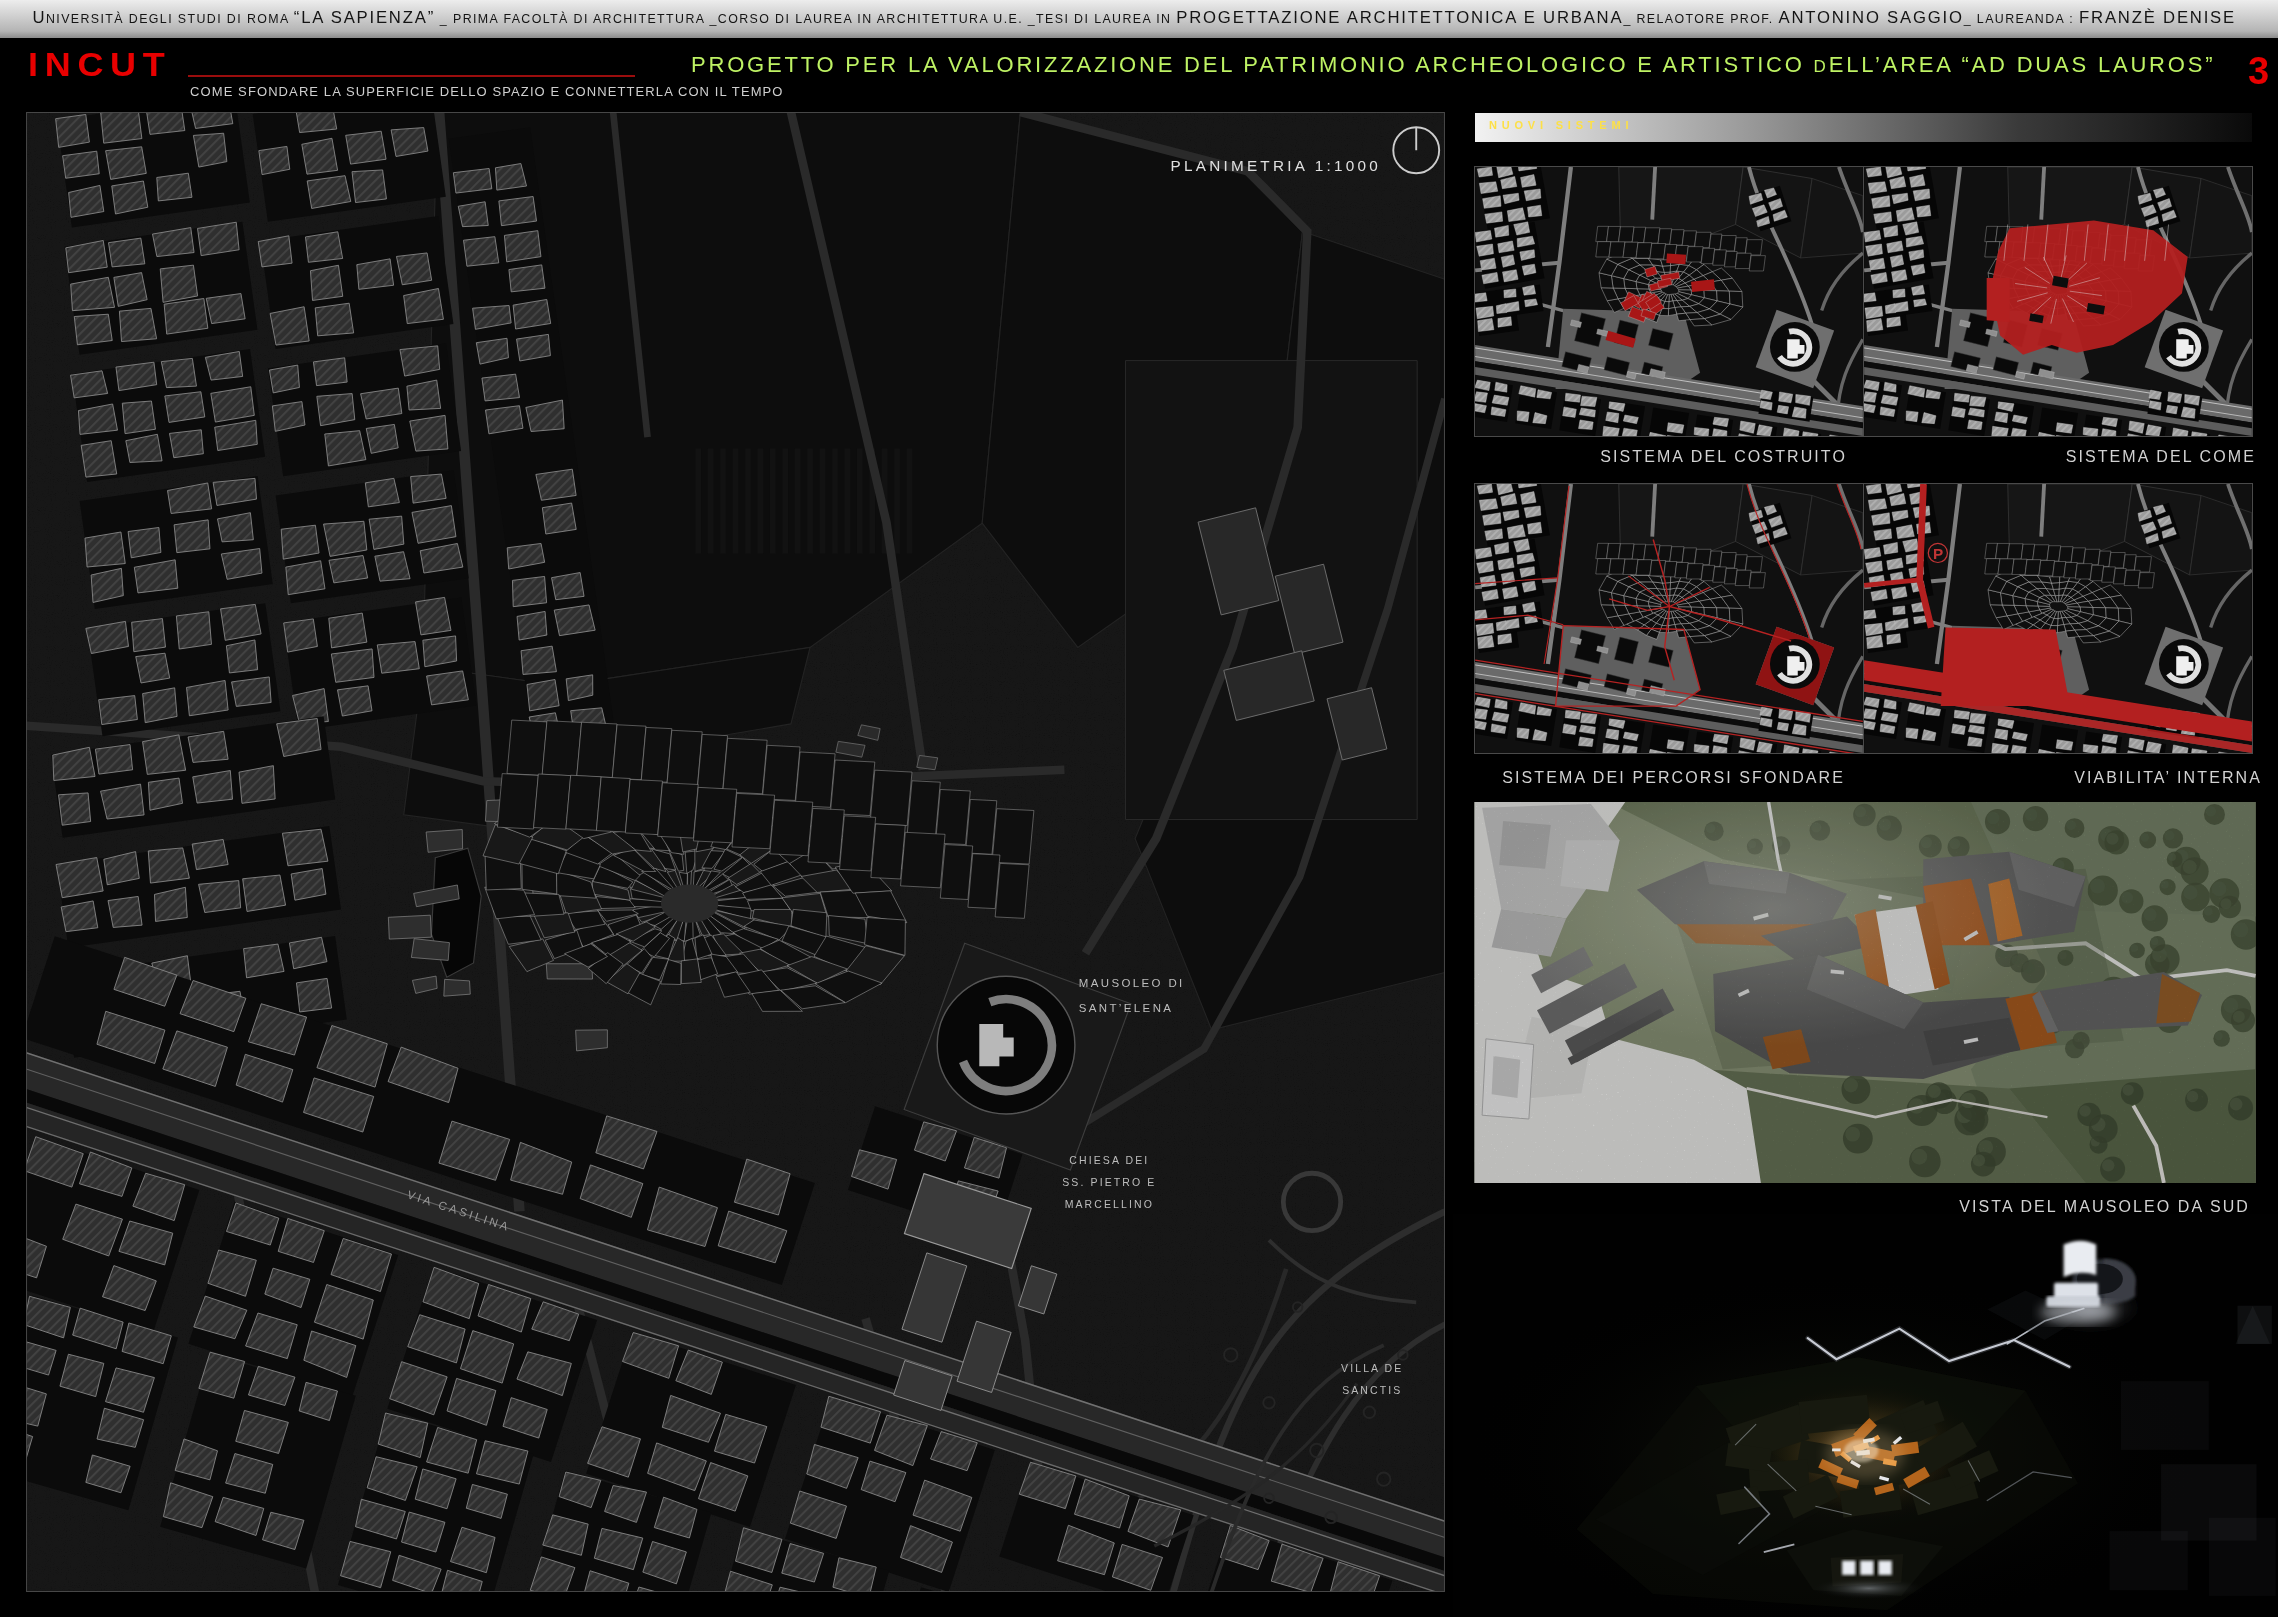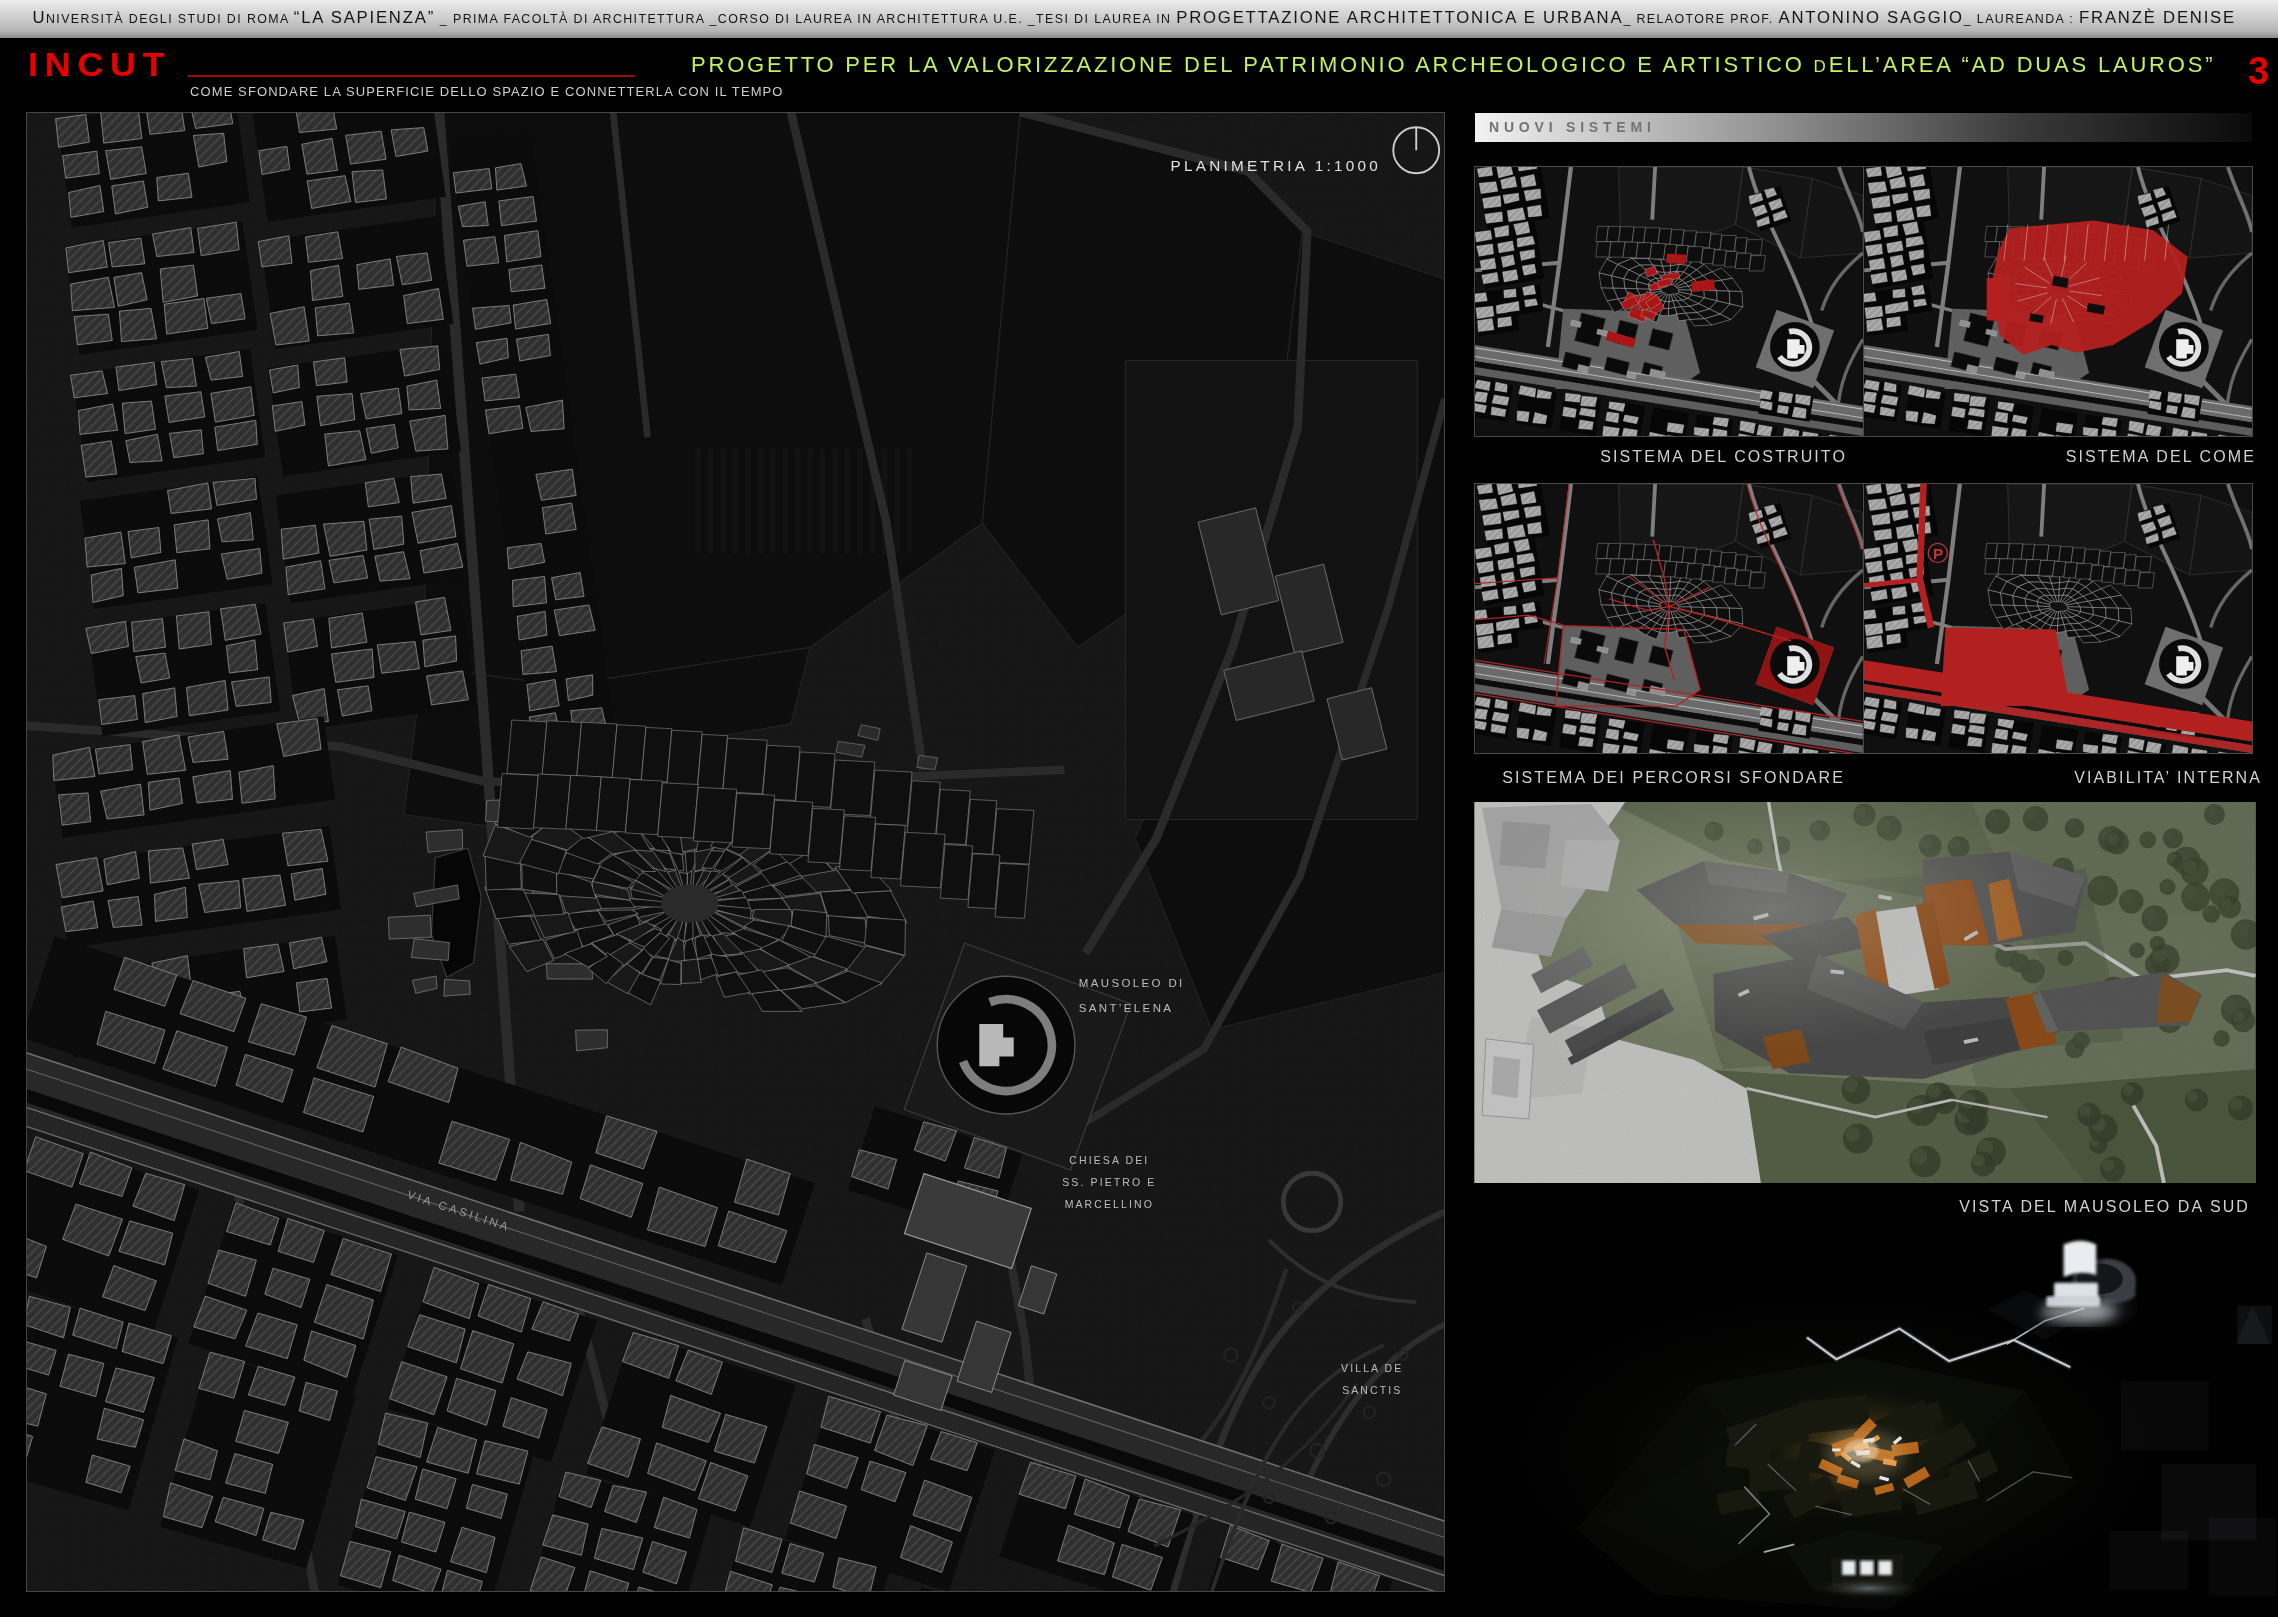--- a/index.html
+++ b/index.html
@@ -897,21 +897,21 @@
         <polygon points="222.6,83.2 238.1,83.2 236.1,99.2 220.6,99.2" fill="#0e0e0e" stroke="#b0b0b0" stroke-width="0.4"></polygon>
         <polygon points="238.1,85 250.2,85 248.2,101 236.1,101" fill="#0e0e0e" stroke="#b0b0b0" stroke-width="0.4"></polygon>
         <polygon points="250.2,86.6 262.4,86.6 260.4,102.6 248.2,102.6" fill="#0e0e0e" stroke="#b0b0b0" stroke-width="0.4"></polygon>
         <polygon points="262.4,88.3 273.7,88.3 271.7,104.3 260.4,104.3" fill="#0e0e0e" stroke="#b0b0b0" stroke-width="0.4"></polygon>
         <polygon points="273.7,90.1 288.3,90.1 286.3,106.1 271.7,106.1" fill="#0e0e0e" stroke="#b0b0b0" stroke-width="0.4"></polygon>
         <polygon points="288.3,92.6 303.2,92.6 301.2,108.6 286.3,108.6" fill="#0e0e0e" stroke="#b0b0b0" stroke-width="0.4"></polygon>
       </g>
     </defs>
   </svg>
 <div class="abs" style="left:1475px;top:113px;width:777px;height:29px;background:linear-gradient(90deg,#f2f2f2,#9a9a9a 35%,#3a3a3a 70%,#0a0a0a)"></div>
-<div class="abs" style="left:1489px;top:119px;font-size:14px;letter-spacing:4.8px;color:#737373;font-weight:700">NUOVI SISTEMI</div>
+<div class="abs" style="left:1489px;top:119px;font-size:11px;letter-spacing:4.8px;color:#fde047;font-weight:700">NUOVI SISTEMI</div>
 <div class="abs" style="left:1475px;top:167px;width:388px;height:269px;outline:1px solid #4a4a4a"><svg width="388" height="269" viewBox="0 0 405 281">
       <use href="#bm"></use>
       <polygon points="160.3,130.4 176.7,138.2 172.1,147.9 155.7,140.1" fill="#a81616" stroke="#d0d0d0" stroke-width="0.35"></polygon>
       <polygon points="177.1,107 187.9,103.8 190.3,111.8 179.5,114.9" fill="#a81616" stroke="#d0d0d0" stroke-width="0.35"></polygon>
       <polygon points="193.9,113.2 212.6,109.7 213.8,116.2 195.1,119.7" fill="#a81616" stroke="#d0d0d0" stroke-width="0.35"></polygon>
       <polygon points="174.3,132.8 188.9,139.1 185.3,147.3 170.8,140.9" fill="#a81616" stroke="#d0d0d0" stroke-width="0.35"></polygon>
       <polygon points="180.4,146.4 191.2,138.3 197.6,146.7 186.8,154.9" fill="#a81616" stroke="#d0d0d0" stroke-width="0.35"></polygon>
       <polygon points="181.8,123.3 199.3,118.4 201.1,124.8 183.6,129.7" fill="#a81616" stroke="#d0d0d0" stroke-width="0.35"></polygon>
       <polygon points="179.2,129.9 189.1,134.6 184.7,144 174.7,139.3" fill="#a81616" stroke="#d0d0d0" stroke-width="0.35"></polygon>
       <polygon points="170.3,142.1 187.3,131.7 192.7,140.5 175.8,150.9" fill="#a81616" stroke="#d0d0d0" stroke-width="0.35"></polygon>

